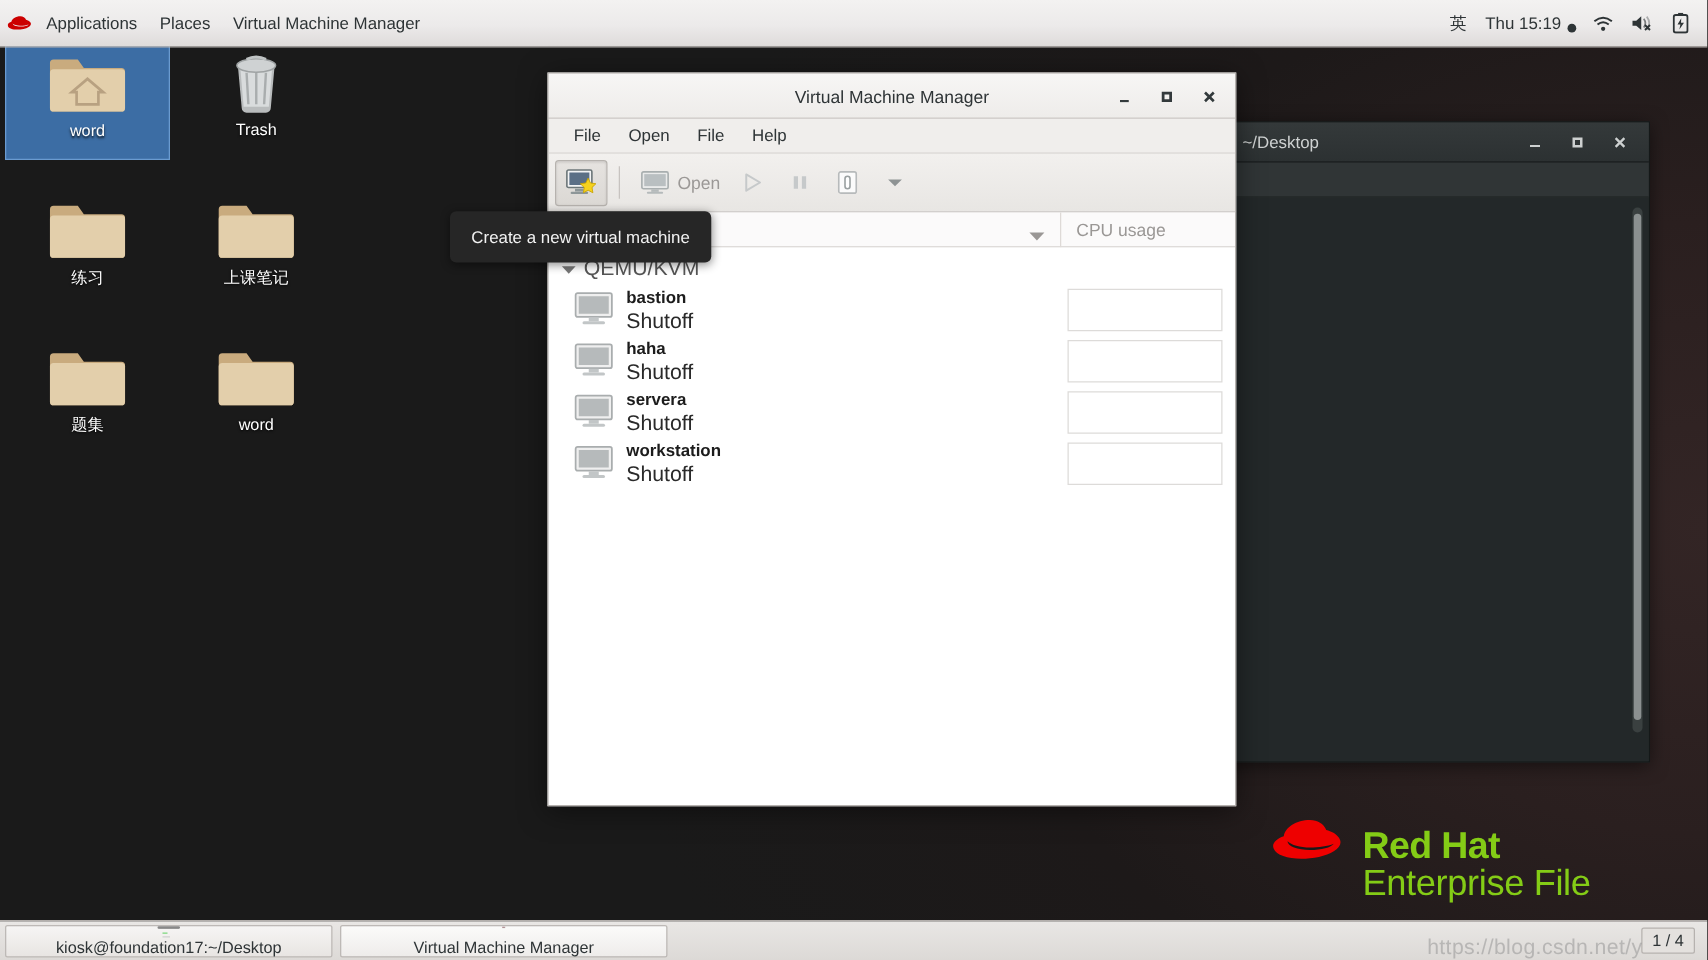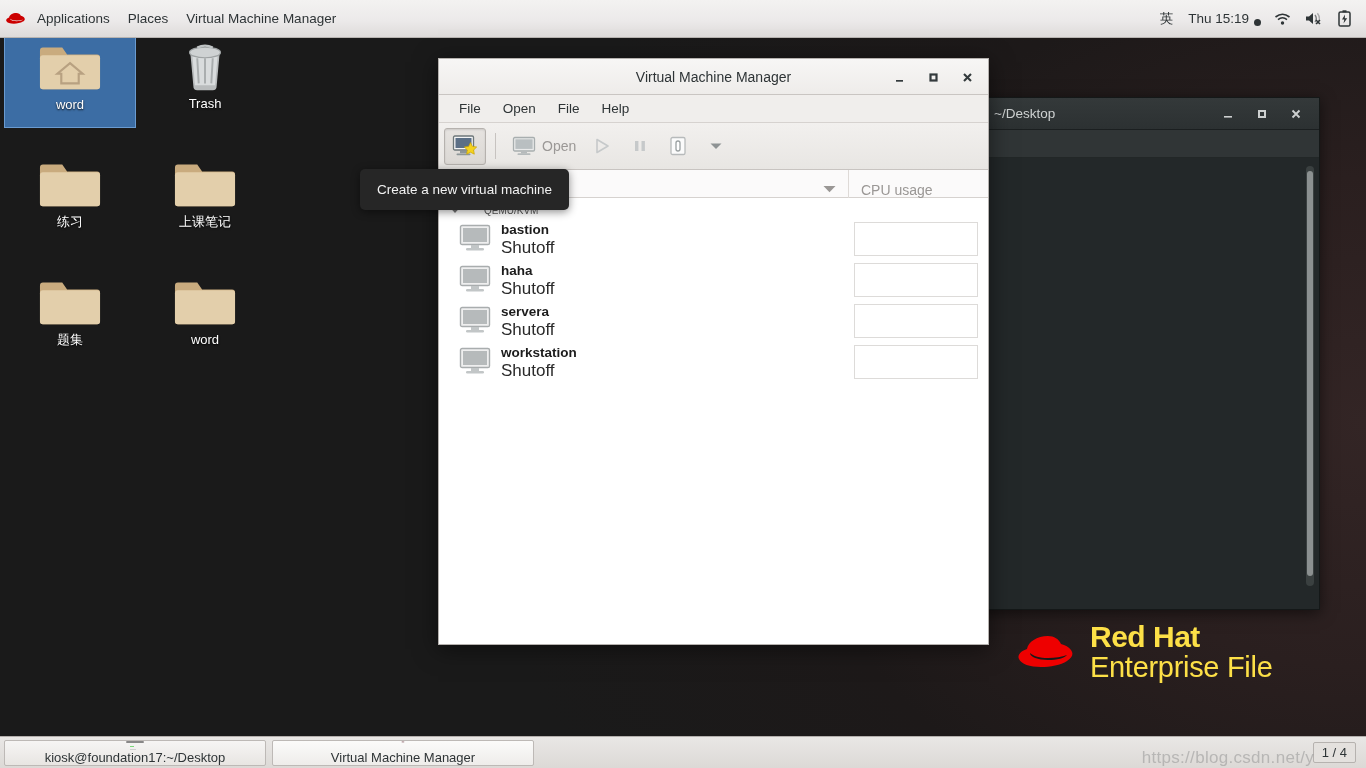--- a/index.html
+++ b/index.html
@@ -65,21 +65,21 @@
   #term-tb { height: 28px; background: #303536; border-bottom: 1px solid #222727; }
   #term-body { position: relative; height: 451px; background: #232829; }
   #term-scroll {
     position: absolute; right: 5px; top: 8px; width: 8px; height: 420px;
     background: #3a4040; border-radius: 4px;
   }
   #term-scroll i { position:absolute; left:1px; top:5px; width:6px; height:405px; background:#8b9090; border-radius:3px; display:block;}
 
   
   #rhel-logo { position: absolute; left: 1018px; top: 622px; display: flex; align-items: center; gap: 14px; }
-  #rhel-text { color: #fde047; line-height: 1.02; }
+  #rhel-text { color: #84cc16; line-height: 1.02; margin-top: 40px; }
   #rhel-text .l1 { font-size: 30px; font-weight: bold; letter-spacing: -0.5px; }
   #rhel-text .l2 { font-size: 29px; font-weight: 300; letter-spacing: -0.3px; }
 
   
   #vmm {
     position: absolute; left: 438px; top: 58px; width: 551px; height: 587px;
     background: #f6f5f4; border: 1px solid #b5b1ae;
     box-shadow: 0 4px 22px rgba(0,0,0,.5);
     display: flex; flex-direction: column;
   }
@@ -104,24 +104,24 @@
   .tb-btn.pressed { background: linear-gradient(180deg,#e6e3e0,#dbd8d4); border: 1px solid #b6b2ae; box-shadow: inset 0 1px 2px rgba(0,0,0,.12); }
   .tb-sep { width: 1px; height: 26px; background: #c7c3c0; margin: 0 9px; }
   .tb-lbl { font-size: 14px; color: #9b9896; }
 
   #vmm-cols {
     height: 28px; background: #fbfafa; border-bottom: 1px solid #d6d2cf;
     display: flex; align-items: center; font-size: 14px; color: #9a9795;
   }
   #col-name { flex: 1; display: flex; align-items: center; padding-left: 16px; position: relative; height: 28px; }
   #col-name .sortarrow { position: absolute; right: 12px; top: 10px; }
-  #col-cpu { width: 140px; border-left: 1px solid #dedad7; height: 28px; display: flex; align-items: flex-end; padding-left: 12px; }
+  #col-cpu { width: 140px; border-left: 1px solid #dedad7; height: 28px; display: flex; align-items: center; padding-left: 12px; }
 
   #vmm-list { flex: 1; background: #ffffff; padding-top: 5px; position: relative; overflow: hidden; }
-  .conn-row { display: flex; align-items: center; gap: 23px; padding: 2px 0 2px 10px; font-size: 10px; color: #555; }
+  .conn-row { display: flex; align-items: center; gap: 6px; padding: 2px 0 2px 10px; font-size: 17px; color: #555; }
   .vm-row { display: flex; align-items: center; height: 41px; padding-left: 20px; }
   .vm-row .mon { width: 32px; height: 30px; flex: 0 0 32px; }
   .vm-info { margin-left: 10px; flex: 1; }
   .vm-name { font-size: 13.5px; font-weight: bold; color: #1c1c1c; line-height: 1.15; }
   .vm-state { font-size: 17px; color: #2a2a2a; line-height: 1.15; }
   .vm-spark { width: 124px; height: 34px; border: 1px solid #dddbd9; background: #fff; margin-right: 10px; }
 
   
   #tooltip {
     position: absolute; left: 360px; top: 169px; width: 209px; height: 41px;

